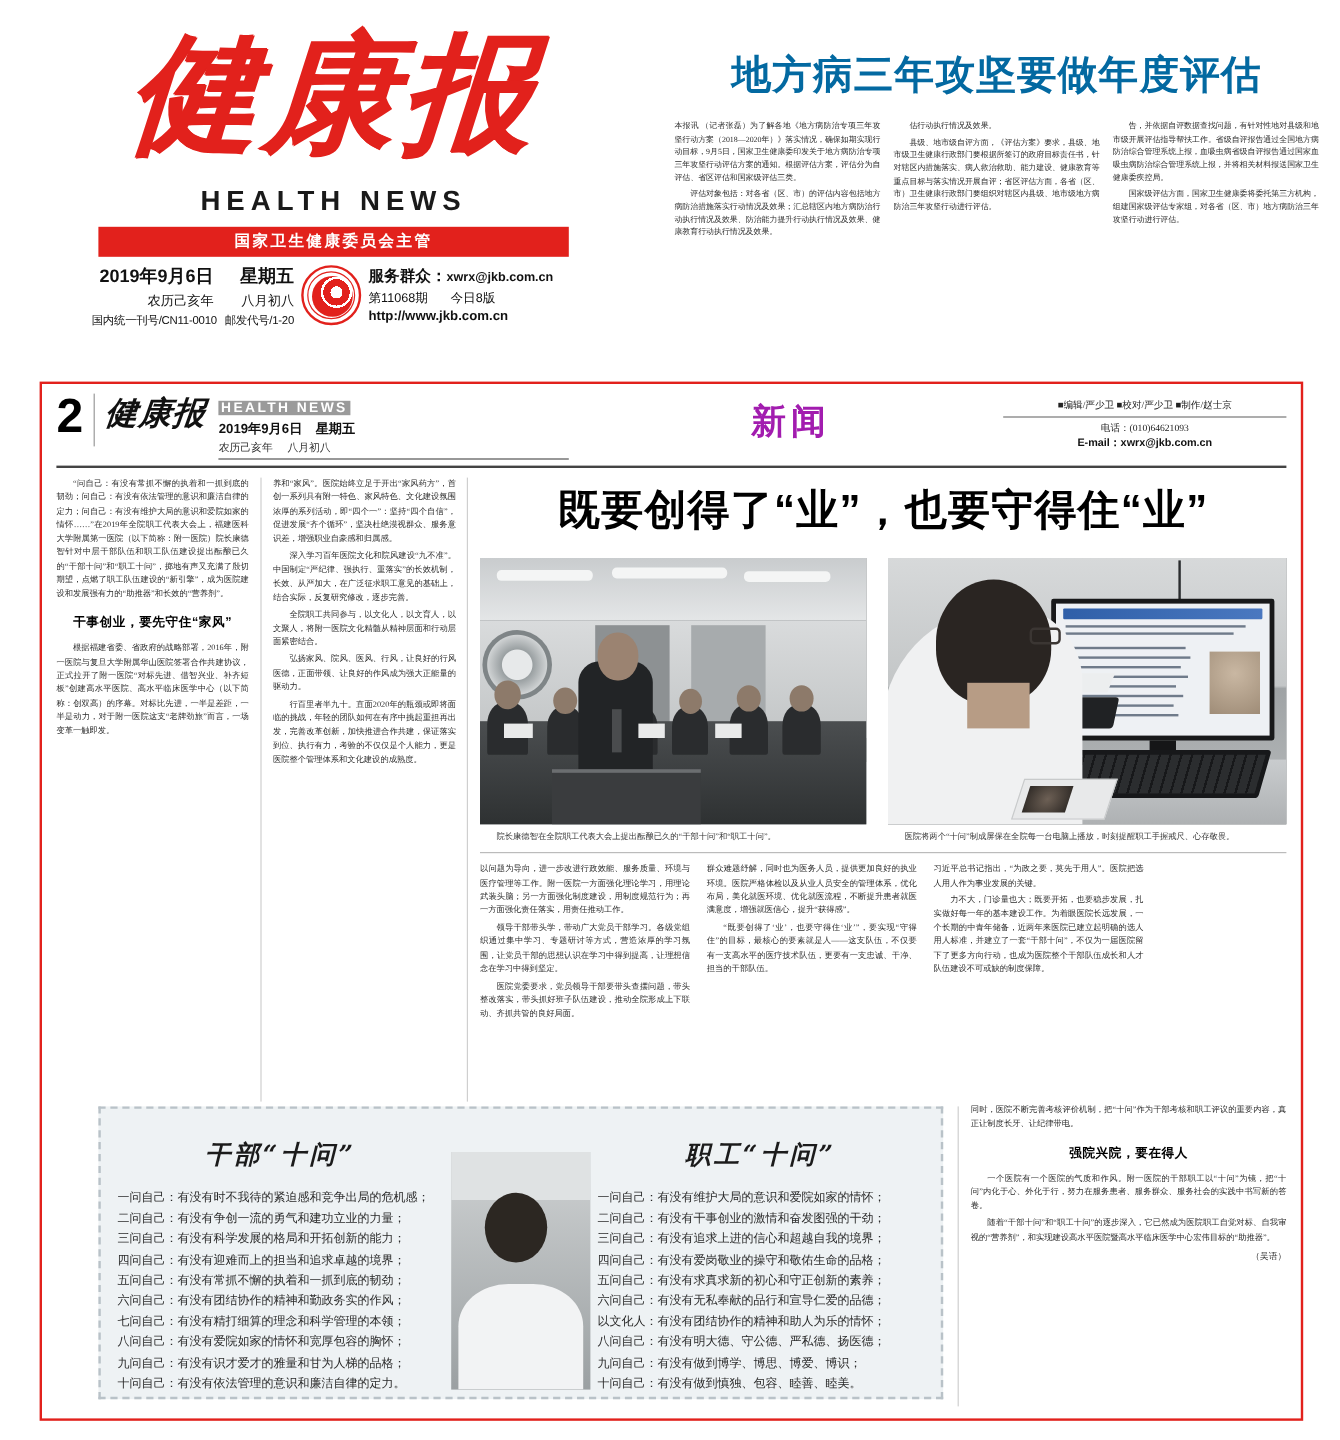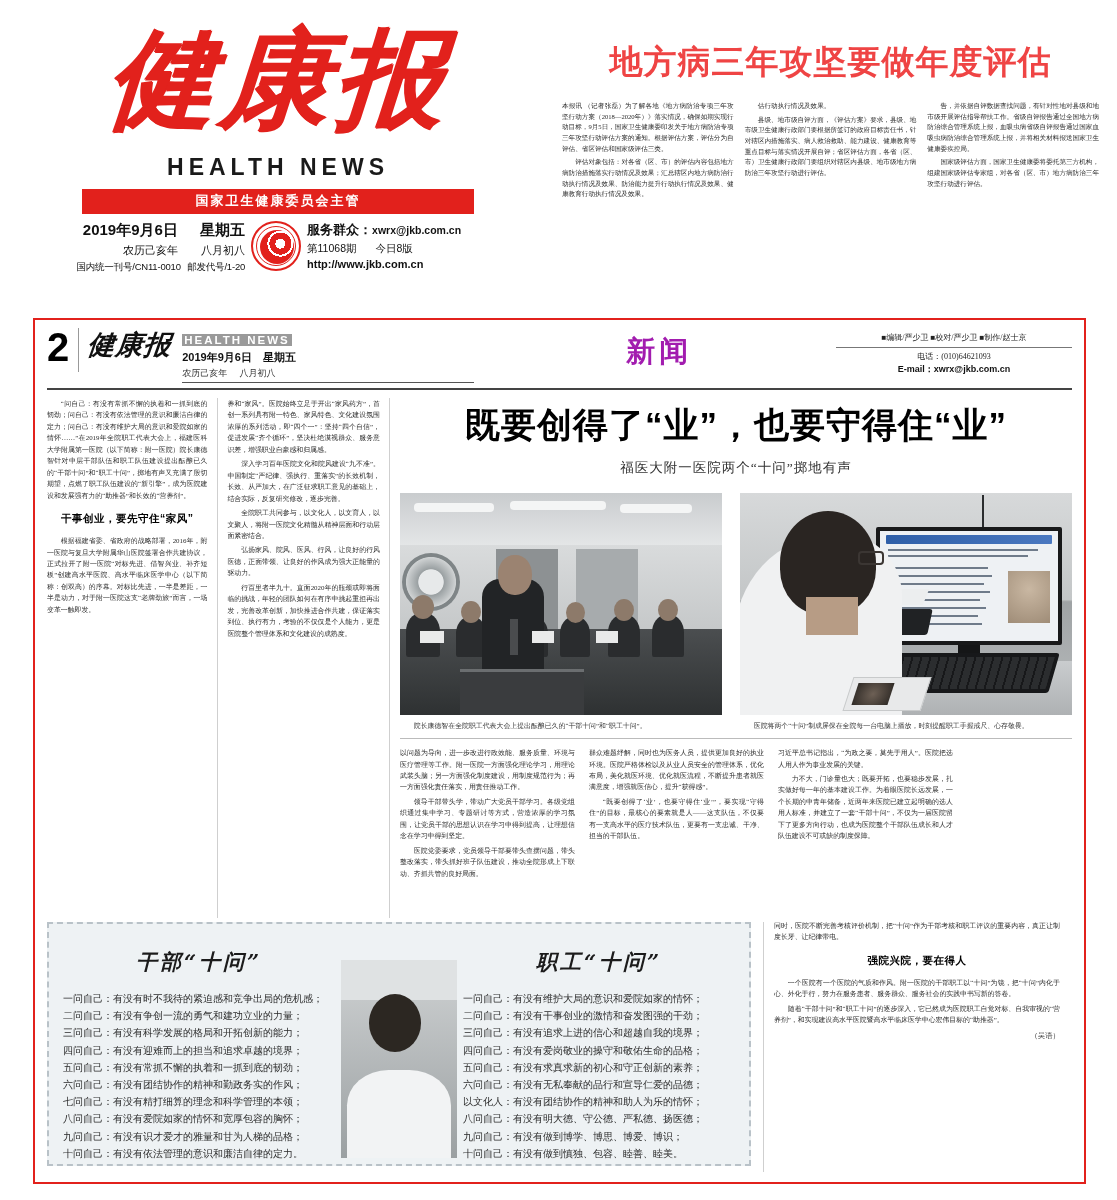--- a/index.html
+++ b/index.html
@@ -95,21 +95,21 @@
 
   #masthead-right {
     width:561px; height:312px; padding:40px 18px 0 6px;
   }
   #front-headline {
     font-family:"Liberation Sans","DejaVu Sans",sans-serif;
     font-weight:bold;
     font-size:33px;
     letter-spacing:1px;
     text-align:center;
-    color:#ef4444;
+    color:#0369a1;
     margin-bottom:16px;
   }
   #front-cols {
     display:flex; gap:11px;
     font-size:6.6px; line-height:1.62; text-align:justify;
     color:#2b2b2b;
   }
   #front-cols .fc { width:33.3%; }
   #front-cols .fc p { margin:0 0 3px 0; text-indent:2em; }
   #front-cols .fc p.lead { text-indent:0; }
@@ -241,21 +241,21 @@
   .p2-pneck { position:absolute; left:66px; top:104px; width:52px; height:38px; background:#b79c85;}
   .p2-glasses { position:absolute; left:118px; top:58px; width:26px; height:14px; border:2px solid #3b3633; border-radius:4px;}
   .p2-speaker { position:absolute; left:146px; bottom:80px; width:44px; height:26px; background:#202224; border-radius:3px; transform:skewX(-12deg);}
   .p2-desk { position:absolute; left:0; right:0; bottom:0; height:54px; background:linear-gradient(180deg,#c9ccce,#aeb1b3);}
   .p2-book { position:absolute; left:108px; bottom:4px; width:78px; height:34px; background:#e8e9ea; transform:skewX(-18deg); border:1px solid #c8cacb;}
   .p2-bookimg { position:absolute; left:6px; top:5px; width:36px; height:22px; background:radial-gradient(circle,#6d6055,#2f2a26);}
   .p2-papers { position:absolute; left:120px; top:96px; width:66px; height:16px; background:#eceeef; transform:skewX(-22deg);}
   .p2-cable { position:absolute; right:88px; top:2px; width:2px; height:34px; background:#2a2c2e;}
 
   
-  #p2-lower { display:flex; margin-top:4px; height:250px; }
+  #p2-lower { display:flex; margin-top:4px; height:250px;margin-left:35px; }
   #lower-left { width:716px; padding-right:12px; }
   #lower-right { width:297px; padding-left:10px; border-left:1px solid #cfcfcf;}
 
   
   #tenq-box {
     border:2px dashed #b9c2c8;
     background:#eef2f4;
     padding:10px 14px 10px 14px;
     height:244px;
     display:flex;
@@ -396,21 +396,20 @@
         <p class="noind">养和“家风”。医院始终立足于开出“家风药方”，首创一系列具有附一特色、家风特色、文化建设氛围浓厚的系列活动，即“四个一”：坚持“四个自信”，促进发展“齐个循环”，坚决杜绝漠视群众、服务意识差，增强职业自豪感和归属感。</p>
         <p>深入学习百年医院文化和院风建设“九不准”。中国制定“严纪律、强执行、重落实”的长效机制，长效、从严加大，在广泛征求职工意见的基础上，结合实际，反复研究修改，逐步完善。</p>
         <p>全院职工共同参与，以文化人，以文育人，以文聚人，将附一医院文化精髓从精神层面和行动层面紧密结合。</p>
         <p>弘扬家风、院风、医风、行风，让良好的行风医德，正面带领、让良好的作风成为强大正能量的驱动力。</p>
         <p>行百里者半九十。直面2020年的瓶颈或即将面临的挑战，年轻的团队如何在有序中挑起重担再出发，完善改革创新，加快推进合作共建，保证落实到位、执行有力，考验的不仅仅是个人能力，更是医院整个管理体系和文化建设的成熟度。</p>
       </div>
     </div>
 
     <div id="col-rest">
       <div id="art-headline">既要创得了“业”，也要守得住“业”</div>
-      <div id="art-subhead">福医大附一医院两个“十问”掷地有声</div>
 
       <div id="photo-row">
         <div class="photo" id="photo1">
           <div class="p1-ceiling"></div>
           <div class="p1-light" style="left:14px;  top:10px; width:80px;"></div>
           <div class="p1-light" style="left:110px; top:8px;  width:96px;"></div>
           <div class="p1-light" style="left:220px; top:11px; width:72px;"></div>
           <div class="p1-wall"></div>
           <div class="p1-panel" style="left:96px;"></div>
           <div class="p1-panel" style="left:176px; background:#a7abad;"></div>

